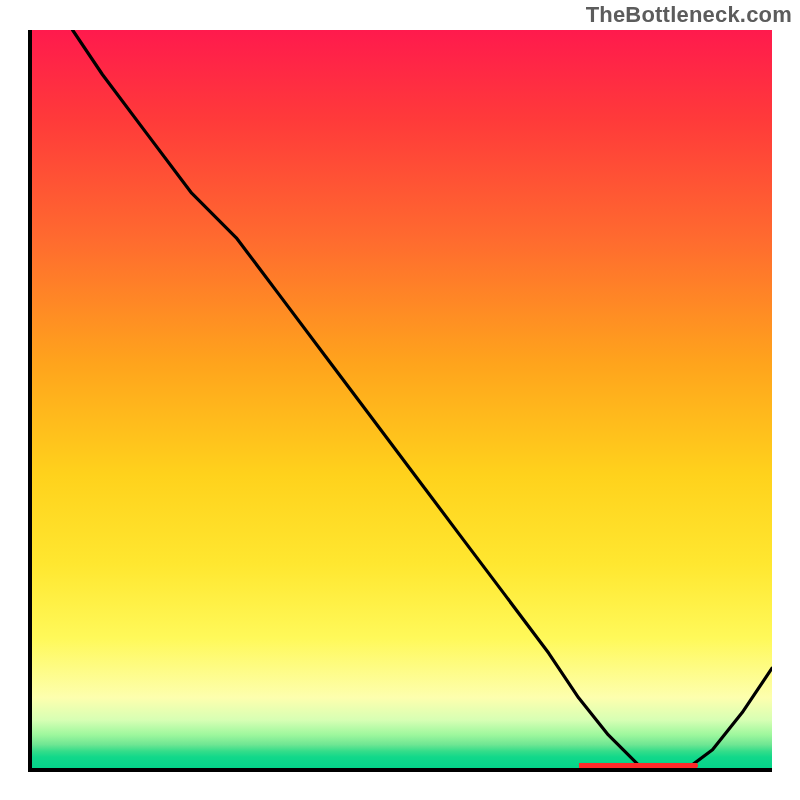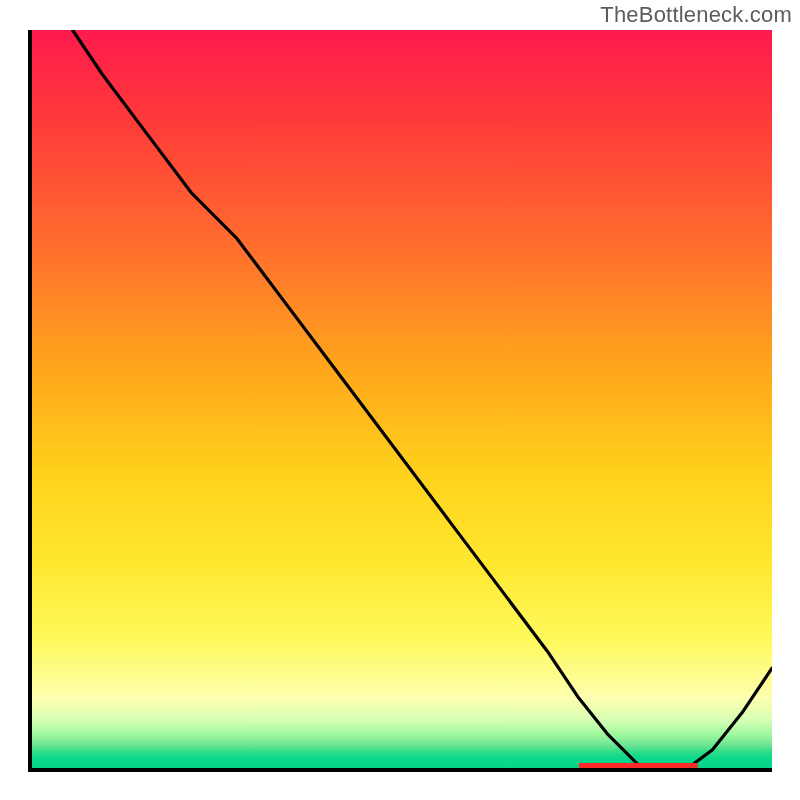--- a/index.html
+++ b/index.html
@@ -14,21 +14,21 @@
   .wrap {
     position: relative;
     width: 800px;
     height: 800px;
   }
   .watermark {
     position: absolute;
     top: 2px;
     right: 8px;
     font-size: 22px;
-    font-weight: normal;
+    font-weight: bold;
     color: #5c5c5c;
     letter-spacing: 0.2px;
   }
   .plot {
     position: absolute;
     left: 28px;
     top: 30px;
     width: 744px;
     height: 742px;
     box-sizing: border-box;

